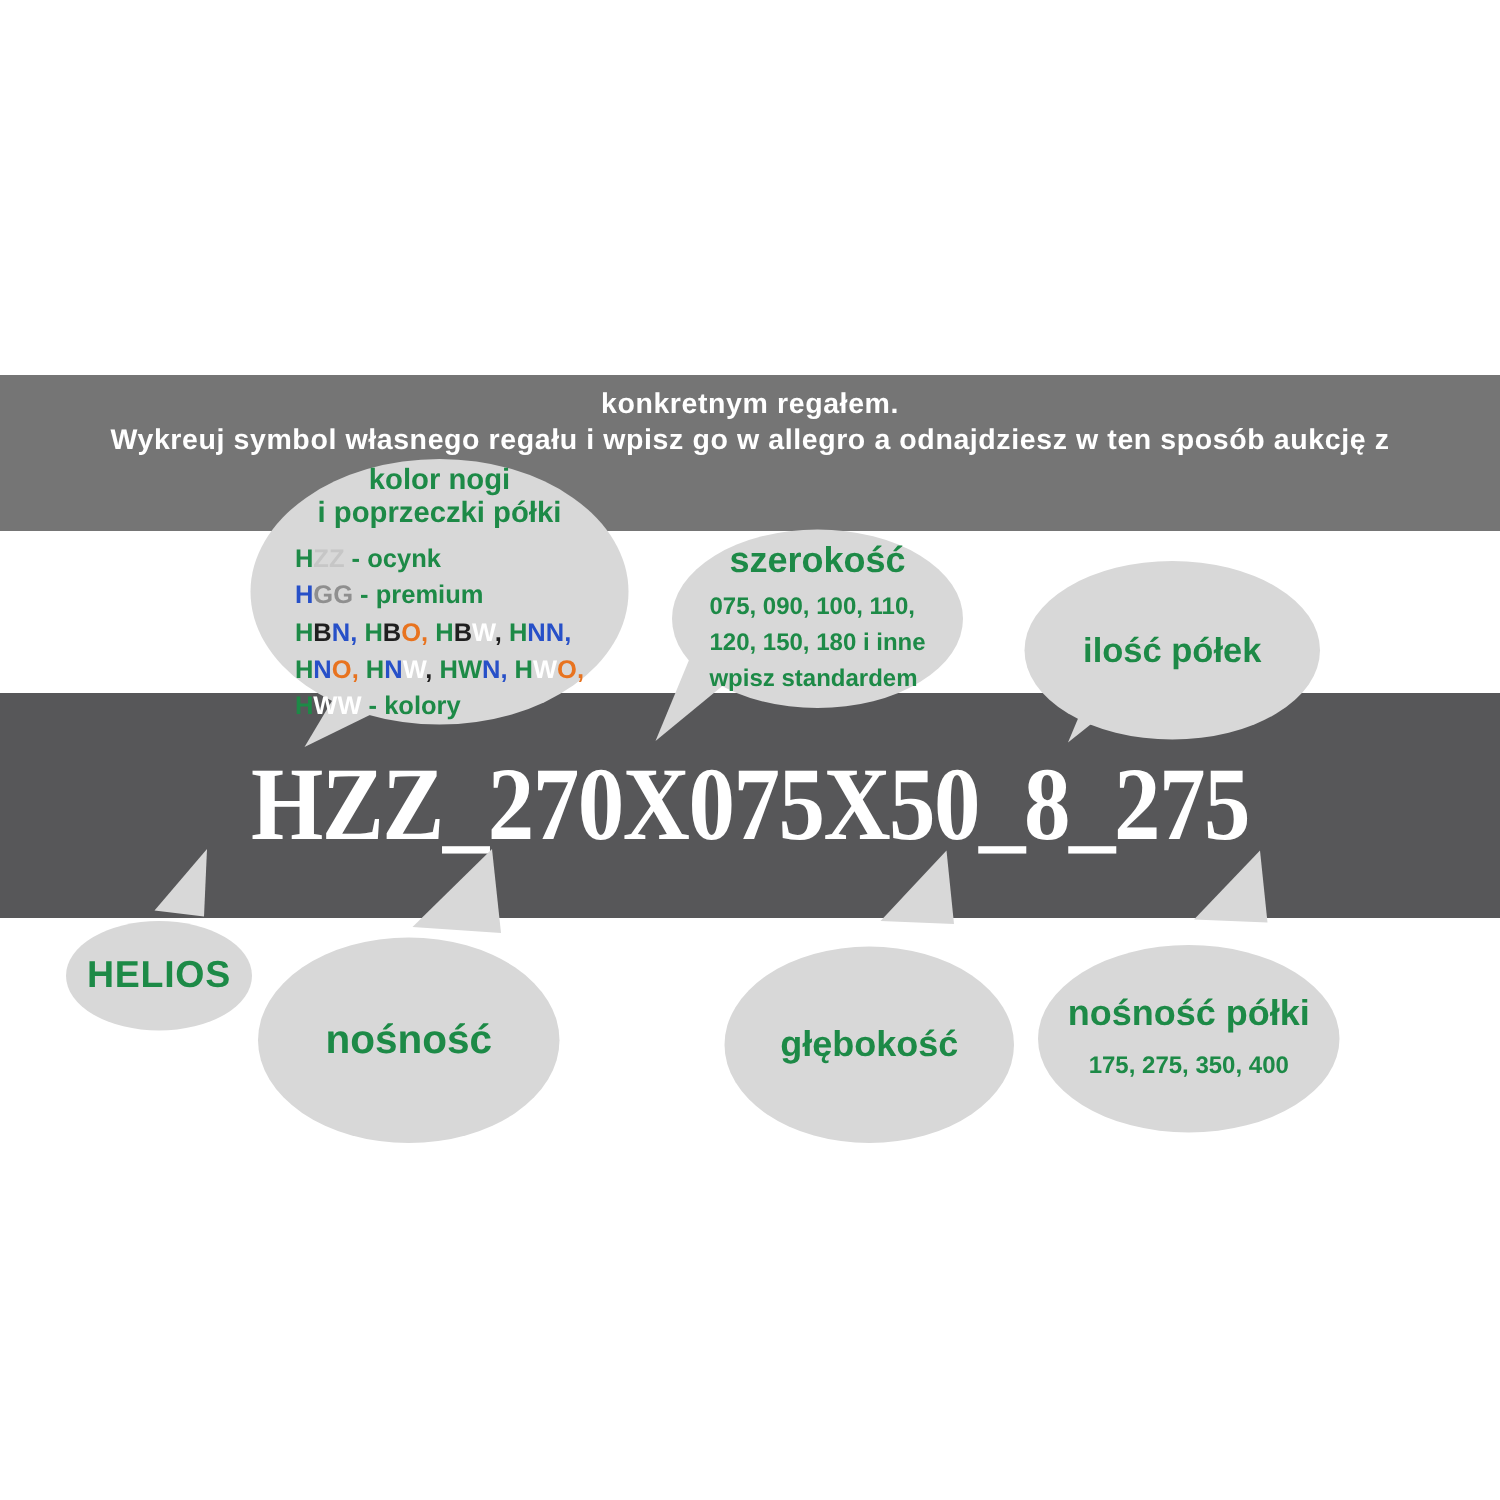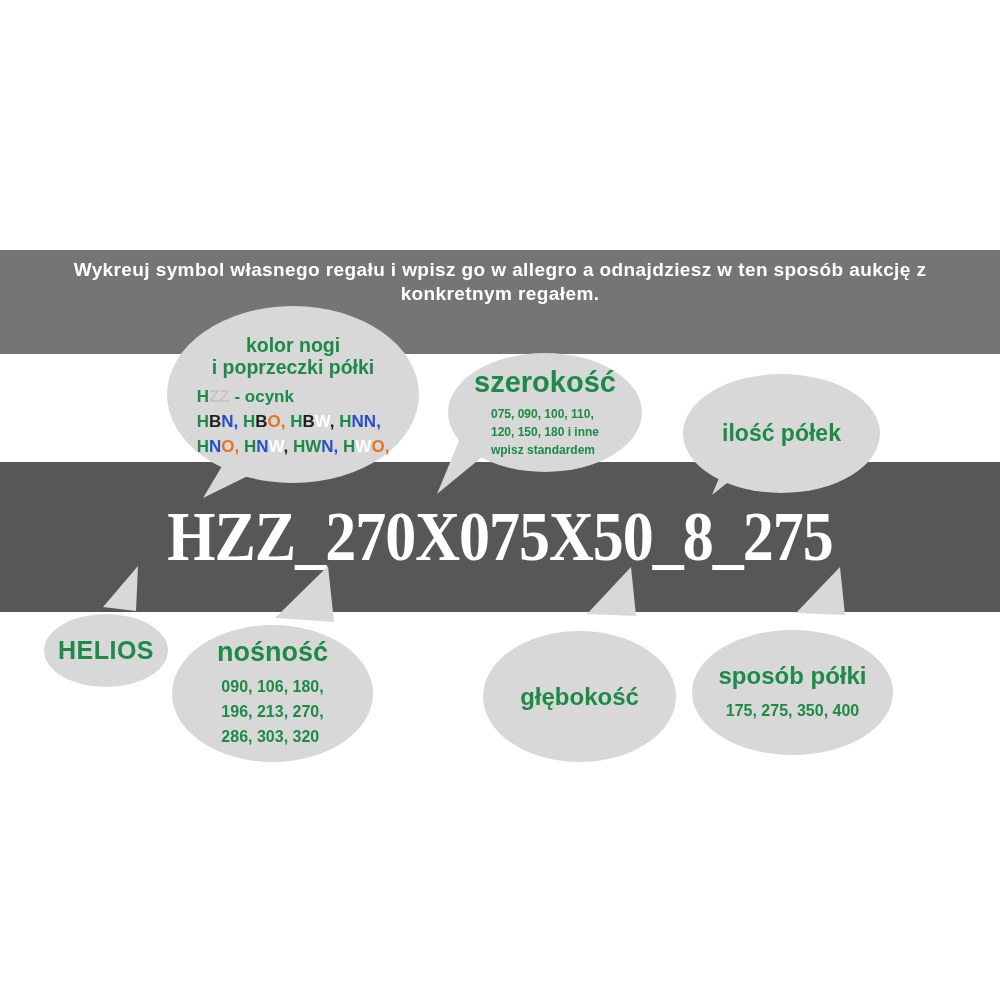--- a/index.html
+++ b/index.html
@@ -38,22 +38,22 @@
   .b-title{color:#1d8a47;font-weight:bold;line-height:1.15;}
   .b-lines{color:#1d8a47;font-weight:bold;}
   .b-lines div{white-space:nowrap;}
 
   .bubble-kolor{left:167px;top:282px;width:252px;height:177px;padding-top:4px;}
   .bubble-kolor .b-title{font-size:19.5px;}
   .code-lines{margin-top:7px;font-weight:bold;font-size:17px;line-height:1.45;}
   .code-line{white-space:nowrap;}
 
   .bubble-szerokosc{left:448px;top:329px;width:194px;height:119px;}
-  .bubble-szerokosc .b-title{font-size:29px;}
-  .bubble-szerokosc .b-lines{font-size:12px;line-height:1.5;margin-top:6px;}
+  .bubble-szerokosc .b-title{font-size:24px;}
+  .bubble-szerokosc .b-lines{font-size:16px;line-height:1.5;margin-top:6px;}
 
   .bubble-ilosc{left:683px;top:350px;width:197px;height:119px;}
   .bubble-ilosc .b-title{font-size:23px;}
   .bubble-ilosc .b-lines{font-size:15px;line-height:1.5;margin-top:8px;}
 
   .bubble-helios{left:44px;top:590px;width:124px;height:73px;}
   .bubble-helios .b-title{font-size:25px;letter-spacing:.5px;}
 
   .bubble-wysokosc{left:172px;top:601px;width:201px;height:137px;}
   .bubble-wysokosc .b-title{font-size:27px;}
@@ -66,22 +66,22 @@
   .bubble-nosnosc{left:692px;top:606px;width:201px;height:125px;}
   .bubble-nosnosc .b-title{font-size:24px;}
   .bubble-nosnosc .b-lines{font-size:16px;line-height:1.5;margin-top:10px;}
 </style>
 </head>
 <body>
 
 <div class="canvas">
 
   <div class="top-bar">
+    <div class="hline">konkretnym regałem.</div>
     <div class="hline">Wykreuj symbol własnego regału i wpisz go w allegro a odnajdziesz w ten sposób aukcję z</div>
-    <div class="hline">konkretnym regałem.</div>
   </div>
 
   <div class="dark-band">
     <div class="big-symbol">HZZ_270X075X50_8_275</div>
   </div>
 
   <svg class="tails" width="1000" height="1000" viewBox="0 0 1000 1000">
     <polygon points="237,441 299,451 203,498" fill="#d8d8d8"></polygon>
     <polygon points="461,436 499,443 437,494" fill="#d8d8d8"></polygon>
     <polygon points="735,440 771,448 712,495" fill="#d8d8d8"></polygon>
@@ -89,22 +89,24 @@
     <polygon points="275,618 334,622 328,566" fill="#d8d8d8"></polygon>
     <polygon points="587,614 636,616 631,567" fill="#d8d8d8"></polygon>
     <polygon points="796,613 845,615 840,567" fill="#d8d8d8"></polygon>
   </svg>
 
   <div class="bubble bubble-kolor">
     <div class="b-title">kolor nogi</div>
     <div class="b-title">i poprzeczki półki</div>
     <div class="code-lines">
         <div class="code-line"><span style="color: rgb(29, 138, 71);">H</span><span style="color: rgb(198, 198, 198);">ZZ</span><span style="color: rgb(29, 138, 71);"> - ocynk</span></div>
+        <div class="code-line"><span style="color: rgb(39, 80, 200);">H</span><span style="color: rgb(143, 143, 143);">GG</span><span style="color: rgb(29, 138, 71);"> - premium</span></div>
         <div class="code-line"><span style="color: rgb(29, 138, 71);">H</span><span style="color: rgb(31, 31, 31);">B</span><span style="color: rgb(39, 80, 200);">N</span><span style="color: rgb(39, 80, 200);">, </span><span style="color: rgb(29, 138, 71);">H</span><span style="color: rgb(31, 31, 31);">B</span><span style="color: rgb(232, 115, 31);">O</span><span style="color: rgb(232, 115, 31);">, </span><span style="color: rgb(29, 138, 71);">H</span><span style="color: rgb(31, 31, 31);">B</span><span style="color: rgb(255, 255, 255);">W</span><span style="color: rgb(31, 31, 31);">, </span><span style="color: rgb(29, 138, 71);">H</span><span style="color: rgb(39, 80, 200);">N</span><span style="color: rgb(39, 80, 200);">N</span><span style="color: rgb(39, 80, 200);">,</span></div>
         <div class="code-line"><span style="color: rgb(29, 138, 71);">H</span><span style="color: rgb(39, 80, 200);">N</span><span style="color: rgb(232, 115, 31);">O</span><span style="color: rgb(232, 115, 31);">, </span><span style="color: rgb(29, 138, 71);">H</span><span style="color: rgb(39, 80, 200);">N</span><span style="color: rgb(255, 255, 255);">W</span><span style="color: rgb(31, 31, 31);">, </span><span style="color: rgb(29, 138, 71);">H</span><span style="color: rgb(29, 138, 71);">W</span><span style="color: rgb(39, 80, 200);">N</span><span style="color: rgb(39, 80, 200);">, </span><span style="color: rgb(29, 138, 71);">H</span><span style="color: rgb(255, 255, 255);">W</span><span style="color: rgb(232, 115, 31);">O</span><span style="color: rgb(232, 115, 31);">,</span></div>
+        <div class="code-line"><span style="color: rgb(29, 138, 71);">H</span><span style="color: rgb(255, 255, 255);">WW</span><span style="color: rgb(29, 138, 71);"> - kolory</span></div>
       </div>
   </div>
 
   <div class="bubble bubble-szerokosc">
     <div class="b-title">szerokość</div>
     <div class="b-lines">
         <div>075, 090, 100, 110,</div>
         <div>120, 150, 180  i inne</div>
         <div>wpisz standardem</div>
       </div>
@@ -113,31 +115,26 @@
   <div class="bubble bubble-ilosc">
     <div class="b-title">ilość półek</div>
   </div>
 
   <div class="bubble bubble-helios">
     <div class="b-title">HELIOS</div>
   </div>
 
   <div class="bubble bubble-wysokosc">
     <div class="b-title">nośność</div>
-    <div class="b-lines">
-        <div>090, 106, 180,</div>
-        <div>196, 213, 270,</div>
-        <div>286, 303, 320</div>
-      </div>
   </div>
 
   <div class="bubble bubble-glebokosc">
     <div class="b-title">głębokość</div>
   </div>
 
   <div class="bubble bubble-nosnosc">
-    <div class="b-title">sposób półki</div>
+    <div class="b-title">nośność półki</div>
     <div class="b-lines">
         <div>175, 275, 350, 400</div>
       </div>
   </div>
 
 </div>
 
 </body></html>

